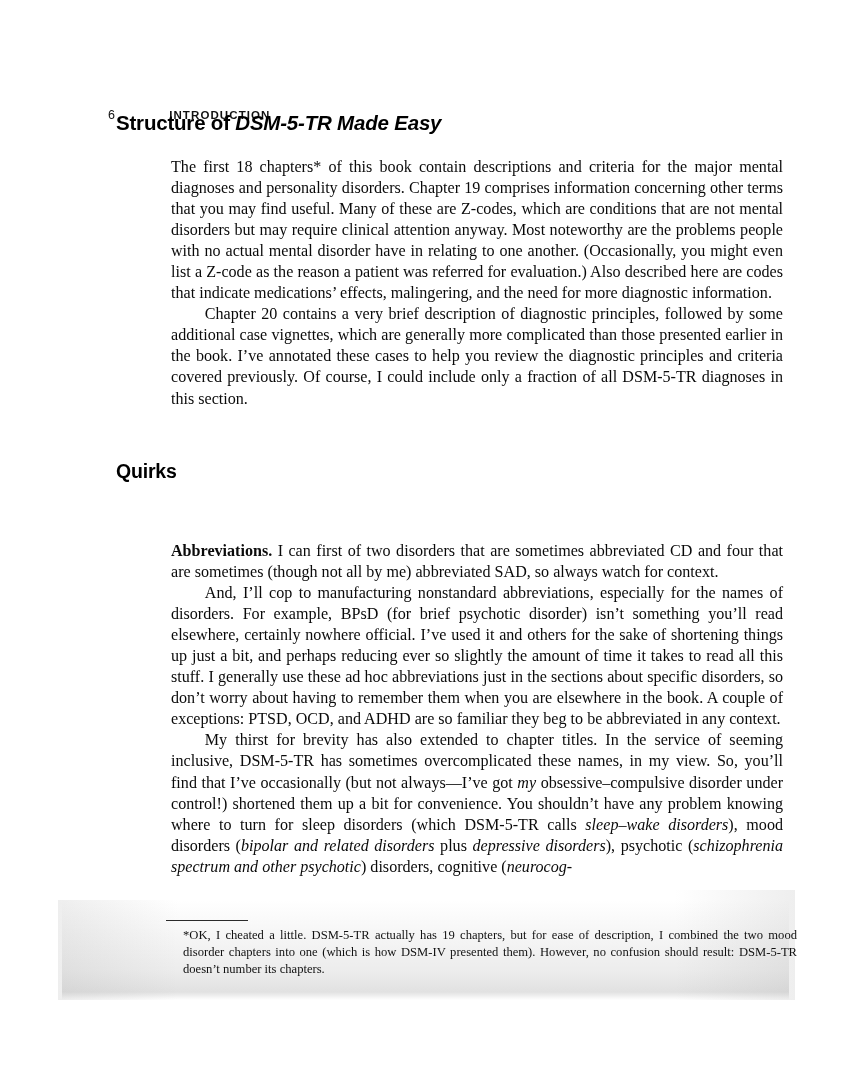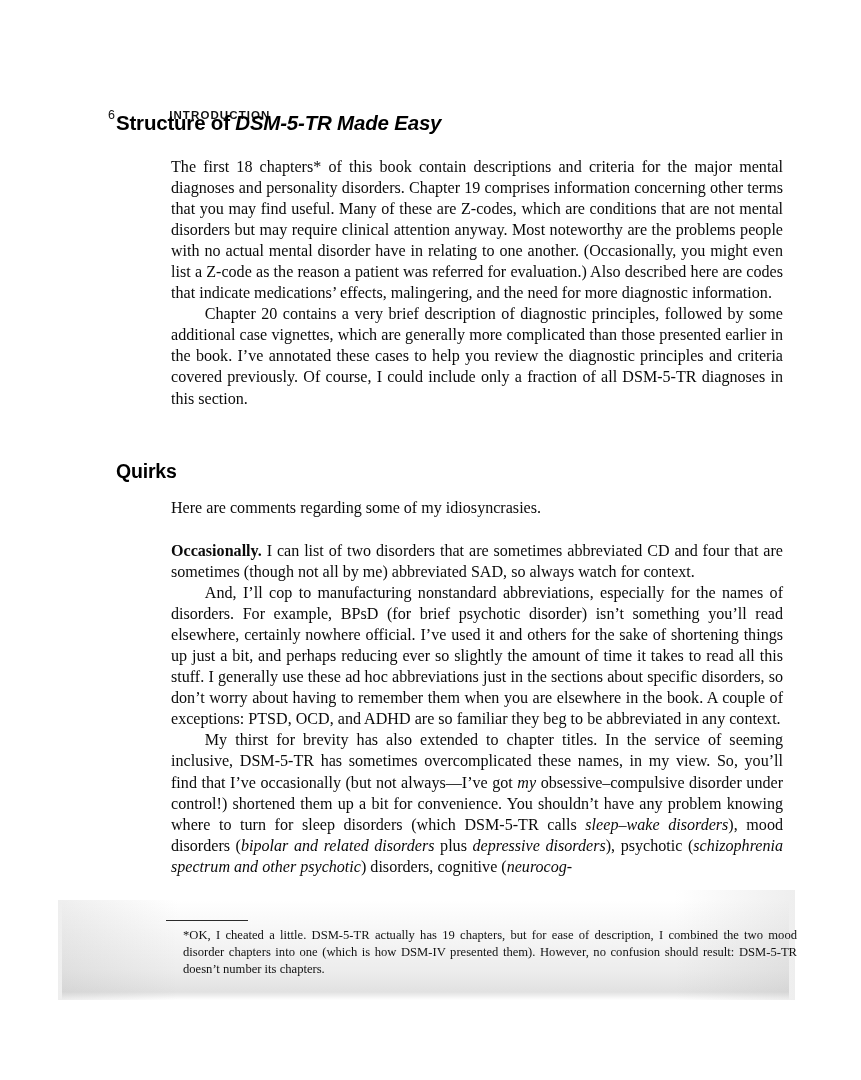--- a/index.html
+++ b/index.html
@@ -167,26 +167,23 @@
     <span>Structure of </span><span class="title-italic">DSM-5-TR Made Easy</span>
   </h1>
 
   <div class="body-block" id="para-structure">
     <p>The first 18 chapters* of this book contain descriptions and criteria for the major mental diagnoses and personality disorders. Chapter 19 comprises information concerning other terms that you may find useful. Many of these are Z-codes, which are conditions that are not mental disorders but may require clinical attention anyway. Most noteworthy are the problems people with no actual mental disorder have in relating to one another. (Occasionally, you might even list a Z-code as the reason a patient was referred for evaluation.) Also described here are codes that indicate medications’ effects, malingering, and the need for more diagnostic information.</p>
     <p class="indent">Chapter 20 contains a very brief description of diagnostic principles, followed by some additional case vignettes, which are generally more complicated than those presented earlier in the book. I’ve annotated these cases to help you review the diagnostic principles and criteria covered previously. Of course, I could include only a fraction of all DSM-5-TR diagnoses in this section.</p>
   </div>
 
   <h1 class="section-heading" id="heading-quirks">Quirks</h1>
 
-  <div class="body-block" id="para-quirks-intro">
-    <p>Here are comments regarding some of my idiosyncrasies.</p>
-  </div>
 
   <div class="body-block" id="para-abbrev">
-    <p><b>Occasionally.</b><span> I can list of two disorders that are sometimes abbreviated CD and four that are sometimes (though not all by me) abbreviated SAD, so always watch for context.</span></p>
+    <p><b>Abbreviations.</b><span> I can first of two disorders that are sometimes abbreviated CD and four that are sometimes (though not all by me) abbreviated SAD, so always watch for context.</span></p>
     <p class="indent">And, I’ll cop to manufacturing nonstandard abbreviations, especially for the names of disorders. For example, BPsD (for brief psychotic disorder) isn’t something you’ll read elsewhere, certainly nowhere official. I’ve used it and others for the sake of shortening things up just a bit, and perhaps reducing ever so slightly the amount of time it takes to read all this stuff. I generally use these ad hoc abbreviations just in the sections about specific disorders, so don’t worry about having to remember them when you are elsewhere in the book. A couple of exceptions: PTSD, OCD, and ADHD are so familiar they beg to be abbreviated in any context.</p>
     <p class="indent"><span>My thirst for brevity has also extended to chapter titles. In the service of seeming inclusive, DSM-5-TR has sometimes overcomplicated these names, in my view. So, you’ll find that I’ve occasionally (but not always—I’ve got </span><em>my</em><span> obsessive–compulsive disorder under control!) shortened them up a bit for convenience. You shouldn’t have any problem knowing where to turn for sleep disorders (which DSM-5-TR calls </span><em>sleep–wake disorders</em><span>), mood disorders (</span><em>bipolar and related disorders</em><span> plus </span><em>depressive disorders</em><span>), psychotic (</span><em>schizophrenia spectrum and other psychotic</em><span>) disorders, cognitive (</span><em>neurocog-</em></p>
   </div>
 
   <div class="edge-shade-bottom"></div>
   <div class="edge-shade-left"></div>
   <div class="edge-shade-right"></div>
 
   <div class="footnote-rule"></div>
   <div class="footnote">

